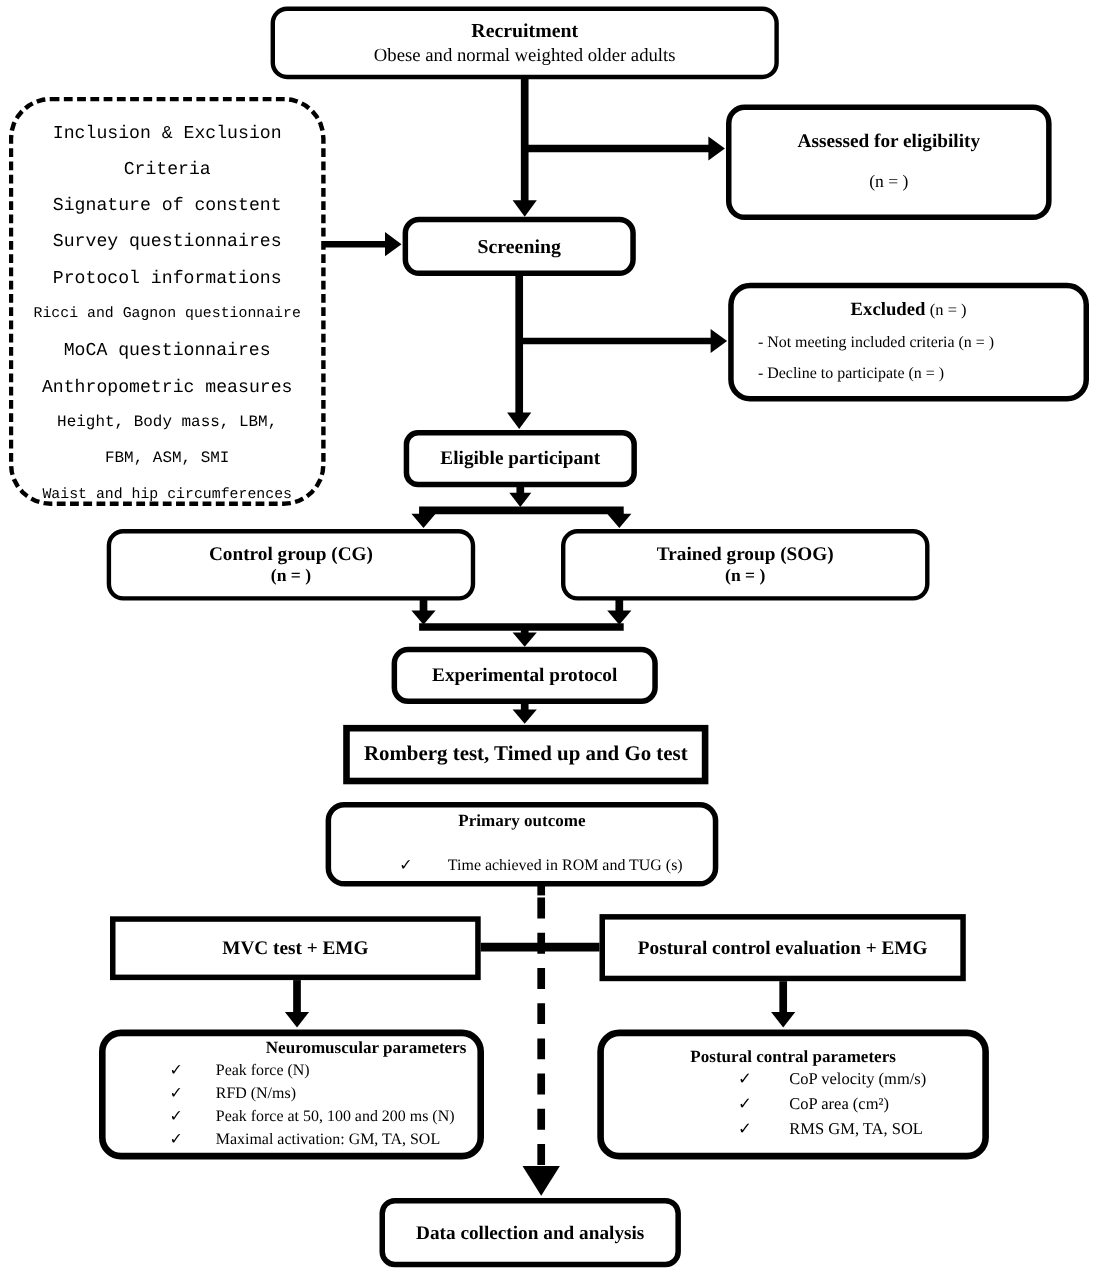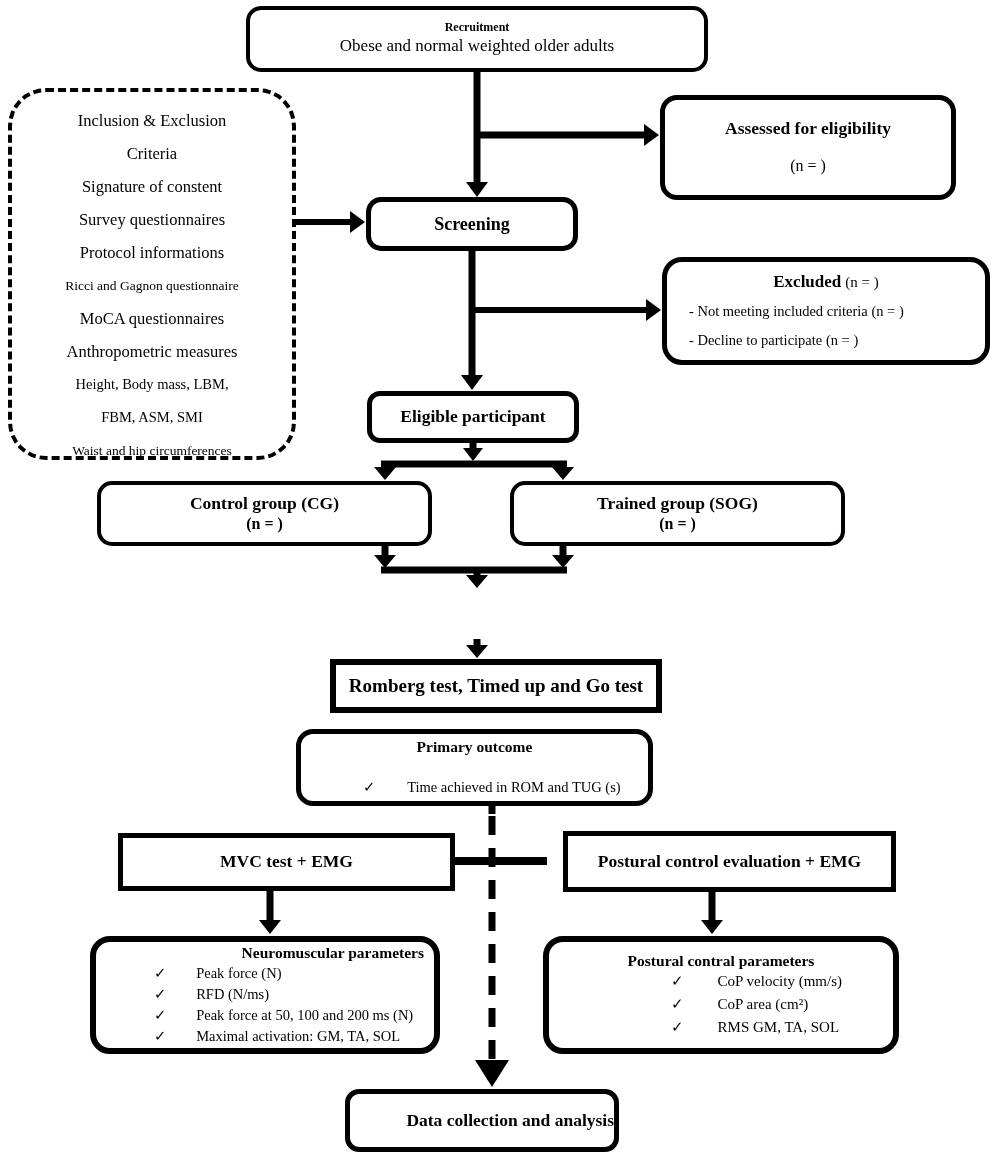--- a/index.html
+++ b/index.html
@@ -27,30 +27,30 @@
     background: #ffffff;
     border: 5px solid #000000;
     border-radius: 15px;
     display: flex;
     flex-direction: column;
     align-items: center;
     justify-content: center;
     text-align: center;
     z-index: 2;
   }
-  .sharp { border-radius: 0; margin-left: 18px; }
+  .sharp { border-radius: 0; }
   .dashedbox {
     border: 4px dashed #000000;
     border-radius: 38px;
     justify-content: flex-start;
     padding-top: 12px;
   }
   .b-title { font-weight: bold; font-size: 17.5px; line-height: 1.25; }
   .b-sub   { font-size: 16.5px; line-height: 1.3; }
-  .crit-line { width: 100%; line-height: 33px; font-size: 16.5px; }
+  .crit-line { width: 100%; line-height: 33px; font-size: 16.5px; font-family: Liberation Mono, monospace; }
   .crit-sm   { font-size: 13.5px; }
   .crit-md   { font-size: 14.5px; }
   .stack-gap { gap: 16px; }
   .left-items {
     align-items: stretch;
     text-align: left;
   }
   .ex-item { font-size: 14.5px; line-height: 29px; padding-left: 14px; }
   .chk-row {
     display: flex;
@@ -134,21 +134,21 @@
       </g>
 
       <g>
         <line x1="712" y1="890" x2="712" y2="922" stroke-width="7"></line>
         <polygon points="712,934 701,920 723,920" stroke="none"></polygon>
       </g>
     </g>
   </svg>
 
   <div class="node" style="left:246px; top:6px; width:462px; height:66px; border-width:4px;">
-    <div class="b-title" style="font-size:12px;">Recruitment</div>
+    <div class="b-title" style="font-size:18px;">Recruitment</div>
     <div class="b-sub" style="font-size:17px;">Obese and normal weighted older adults</div>
   </div>
 
   <div class="node dashedbox" style="left:8px; top:88px; width:288px; height:372px;">
     <div class="crit-line">Inclusion &amp; Exclusion</div>
     <div class="crit-line">Criteria</div>
     <div class="crit-line">Signature of constent</div>
     <div class="crit-line">Survey questionnaires</div>
     <div class="crit-line">Protocol informations</div>
     <div class="crit-line crit-sm">Ricci and Gagnon questionnaire</div>
@@ -184,20 +184,23 @@
   <div class="node" style="left:97px; top:481px; width:335px; height:65px; border-width:4px;">
     <div class="b-title">Control group (CG)</div>
     <div class="b-title" style="font-size:16px;">(n = )</div>
   </div>
 
   <div class="node" style="left:510px; top:481px; width:335px; height:65px; border-width:4px;">
     <div class="b-title">Trained group (SOG)</div>
     <div class="b-title" style="font-size:16px;">(n = )</div>
   </div>
 
+  <div class="node" style="left:356px; top:588px; width:242px; height:52px;">
+    <div class="b-title">Experimental protocol</div>
+  </div>
 
   <div class="node sharp" style="left:312px; top:659px; width:332px; height:54px; border-width:6px;">
     <div class="b-title" style="font-size:19px;">Romberg test, Timed up and Go test</div>
   </div>
 
   <div class="node" style="left:296px; top:729px; width:357px; height:77px; border-radius:17px; gap:20px;">
     <div class="b-title" style="font-size:15.5px;">Primary outcome</div>
     <div class="chk-row" style="width:100%; padding-left:62px; gap:32px;">
       <span class="chk-glyph">✓</span>
       <span>Time achieved in ROM and TUG (s)</span>
@@ -241,17 +244,17 @@
     <div class="chk-row" style="padding-left:112px; gap:34px; font-size:15px; line-height:23px;">
       <span class="chk-glyph">✓</span>
       <span>CoP area (cm²)</span>
     </div>
     <div class="chk-row" style="padding-left:112px; gap:34px; font-size:15px; line-height:23px;">
       <span class="chk-glyph">✓</span>
       <span>RMS GM, TA, SOL</span>
     </div>
   </div>
 
-  <div class="node" style="left:345px; top:1089px; width:274px; height:63px; border-radius:14px;align-items:flex-end;">
+  <div class="node" style="left:345px; top:1089px; width:274px; height:63px; border-radius:14px;">
     <div class="b-title">Data collection and analysis</div>
   </div>
 
 </div>
 
 </body></html>

